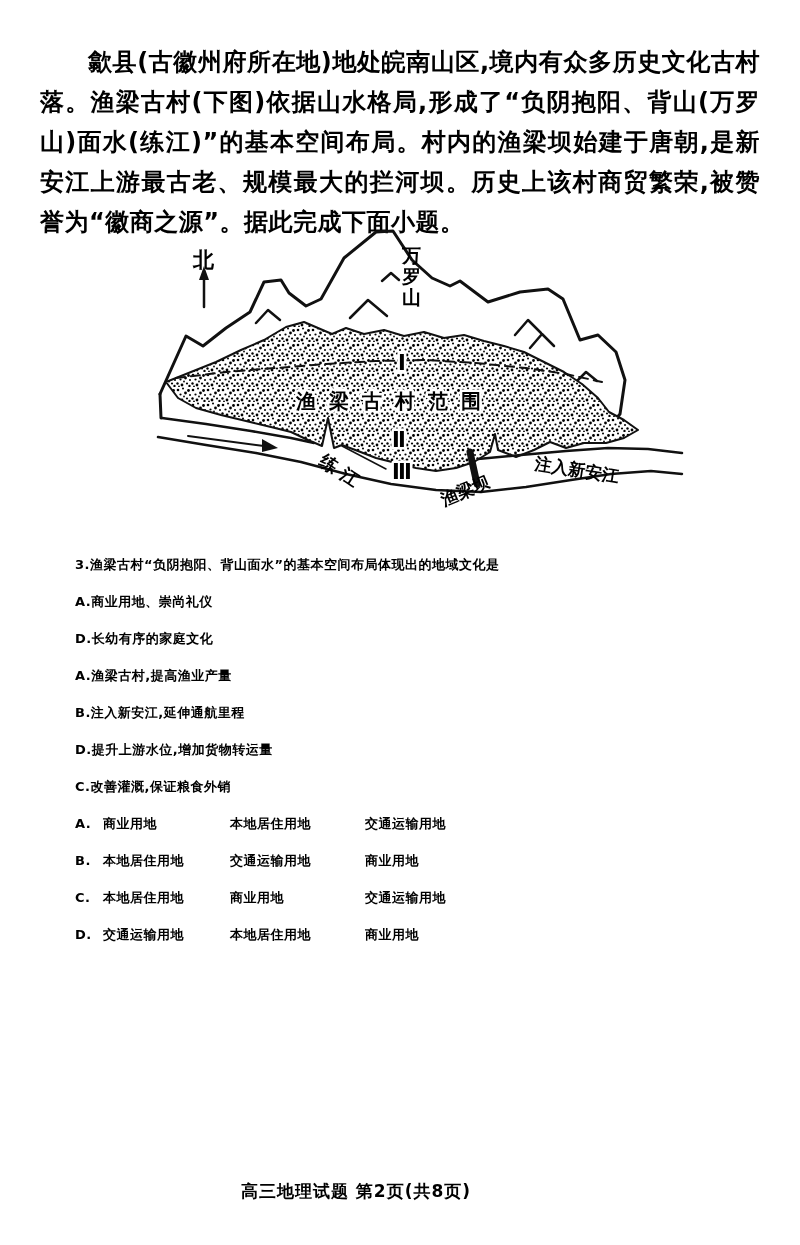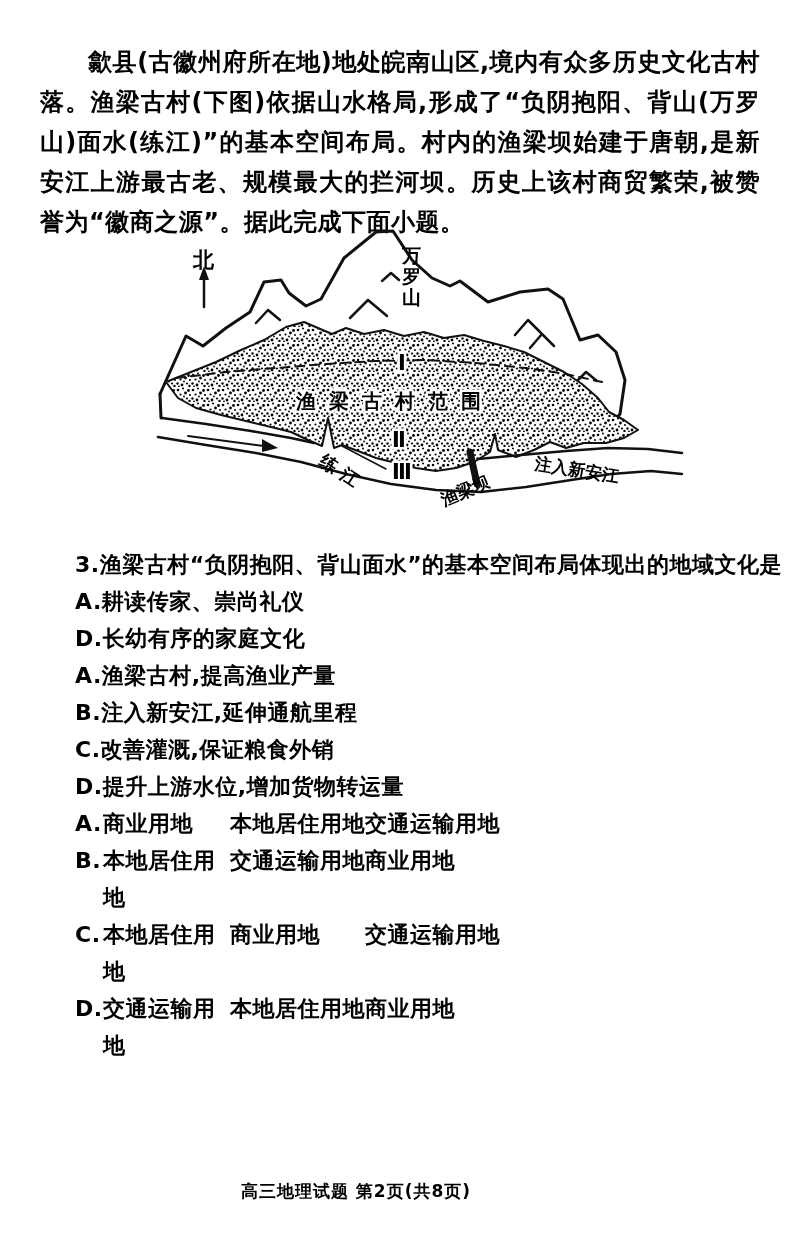--- a/index.html
+++ b/index.html
@@ -12,21 +12,21 @@
     font-size:24px;font-weight:700;line-height:40px;
     text-align:justify;text-indent:2em;letter-spacing:0.5px;
   }
   .map-figure{position:absolute;top:222px;left:146px;width:540px;height:296px;}
   .map-figure svg{display:block;width:100%;height:100%;}
   .map-line{fill:none;stroke:#111;stroke-linecap:round;stroke-linejoin:round;}
   .map-text{font-family:"DejaVu Sans",sans-serif;font-weight:700;fill:#000;}
   .halo{paint-order:stroke;stroke:#fff;stroke-width:5px;stroke-linejoin:round;}
   .questions{
     position:absolute;top:546px;left:0;width:800px;
-    font-size:22px;font-weight:700;letter-spacing:0.5px;
+    font-size:13px;font-weight:700;letter-spacing:0.5px;
   }
   .q-line{line-height:37px;margin-left:75px;white-space:nowrap;}
   .q5-stem{line-height:37px;margin-left:40px;width:735px;text-indent:21px;white-space:normal;}
   .q5-row{display:flex;line-height:37px;margin-left:75px;}
   .q5-row .lbl{width:28px;flex:0 0 auto;}
   .q5-row .c0{width:127px;flex:0 0 auto;}
   .q5-row .c1{width:135px;flex:0 0 auto;}
   .q5-row .c2{flex:1 1 auto;}
   .page-footer{
     position:absolute;top:1180px;left:0;width:712px;text-align:center;
@@ -100,27 +100,27 @@
 
     <text class="map-text" x="172" y="242" font-size="18" letter-spacing="7" transform="rotate(33 172 242)">练江</text>
     <text class="map-text" x="298" y="284" font-size="17" transform="rotate(-23 298 284)">渔梁坝</text>
     <text class="map-text" x="388" y="247" font-size="17" transform="rotate(9 388 247)">注入新安江</text>
   </svg>
 </div>
 
 <div class="questions">
 
   <div class="q-line"><span>3.</span><span>渔梁古村“负阴抱阳、背山面水”的基本空间布局体现出的地域文化是</span></div>
-  <div class="q-line"><span>A.</span><span>耕读传家、崇尚礼仪</span></div>
+  <div class="q-line"><span>A.</span><span>商业用地、崇尚礼仪</span></div>
   <div class="q-line"><span>D.</span><span>长幼有序的家庭文化</span></div>
 
   <div class="q-line"><span>A.</span><span>渔梁古村,提高渔业产量</span></div>
   <div class="q-line"><span>B.</span><span>注入新安江,延伸通航里程</span></div>
+  <div class="q-line"><span>D.</span><span>提升上游水位,增加货物转运量</span></div>
   <div class="q-line"><span>C.</span><span>改善灌溉,保证粮食外销</span></div>
-  <div class="q-line"><span>D.</span><span>提升上游水位,增加货物转运量</span></div>
 
   <div class="q5-row">
     <span class="lbl">A.</span>
     <span class="c0">商业用地</span>
     <span class="c1">本地居住用地</span>
     <span class="c2">交通运输用地</span>
   </div>
   <div class="q5-row">
     <span class="lbl">B.</span>
     <span class="c0">本地居住用地</span>

